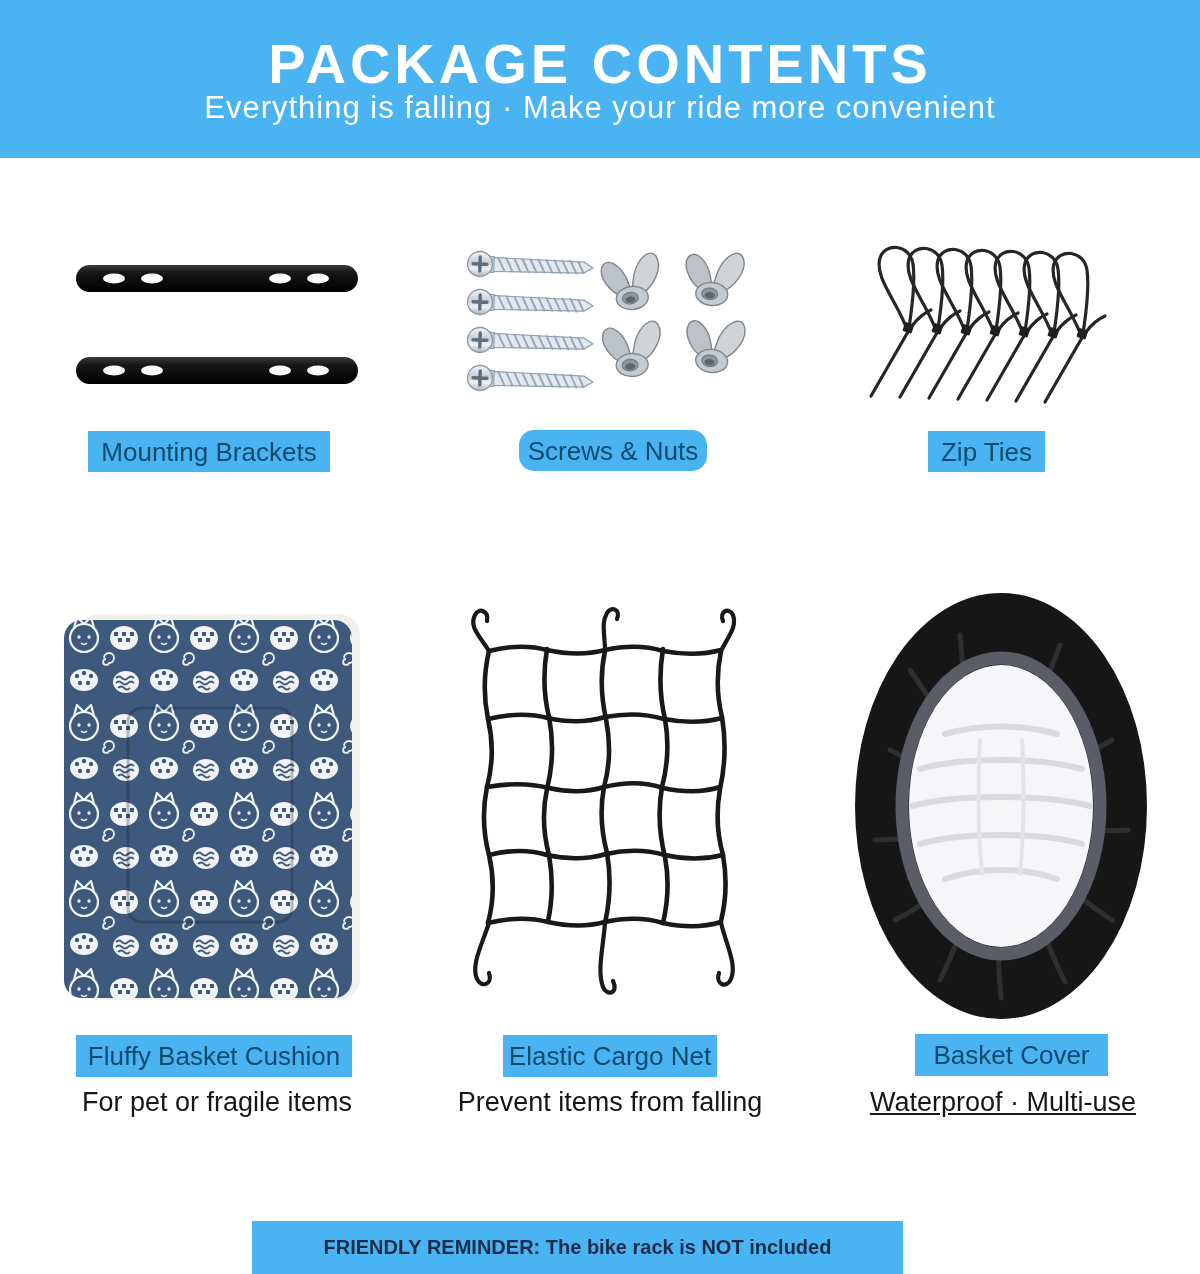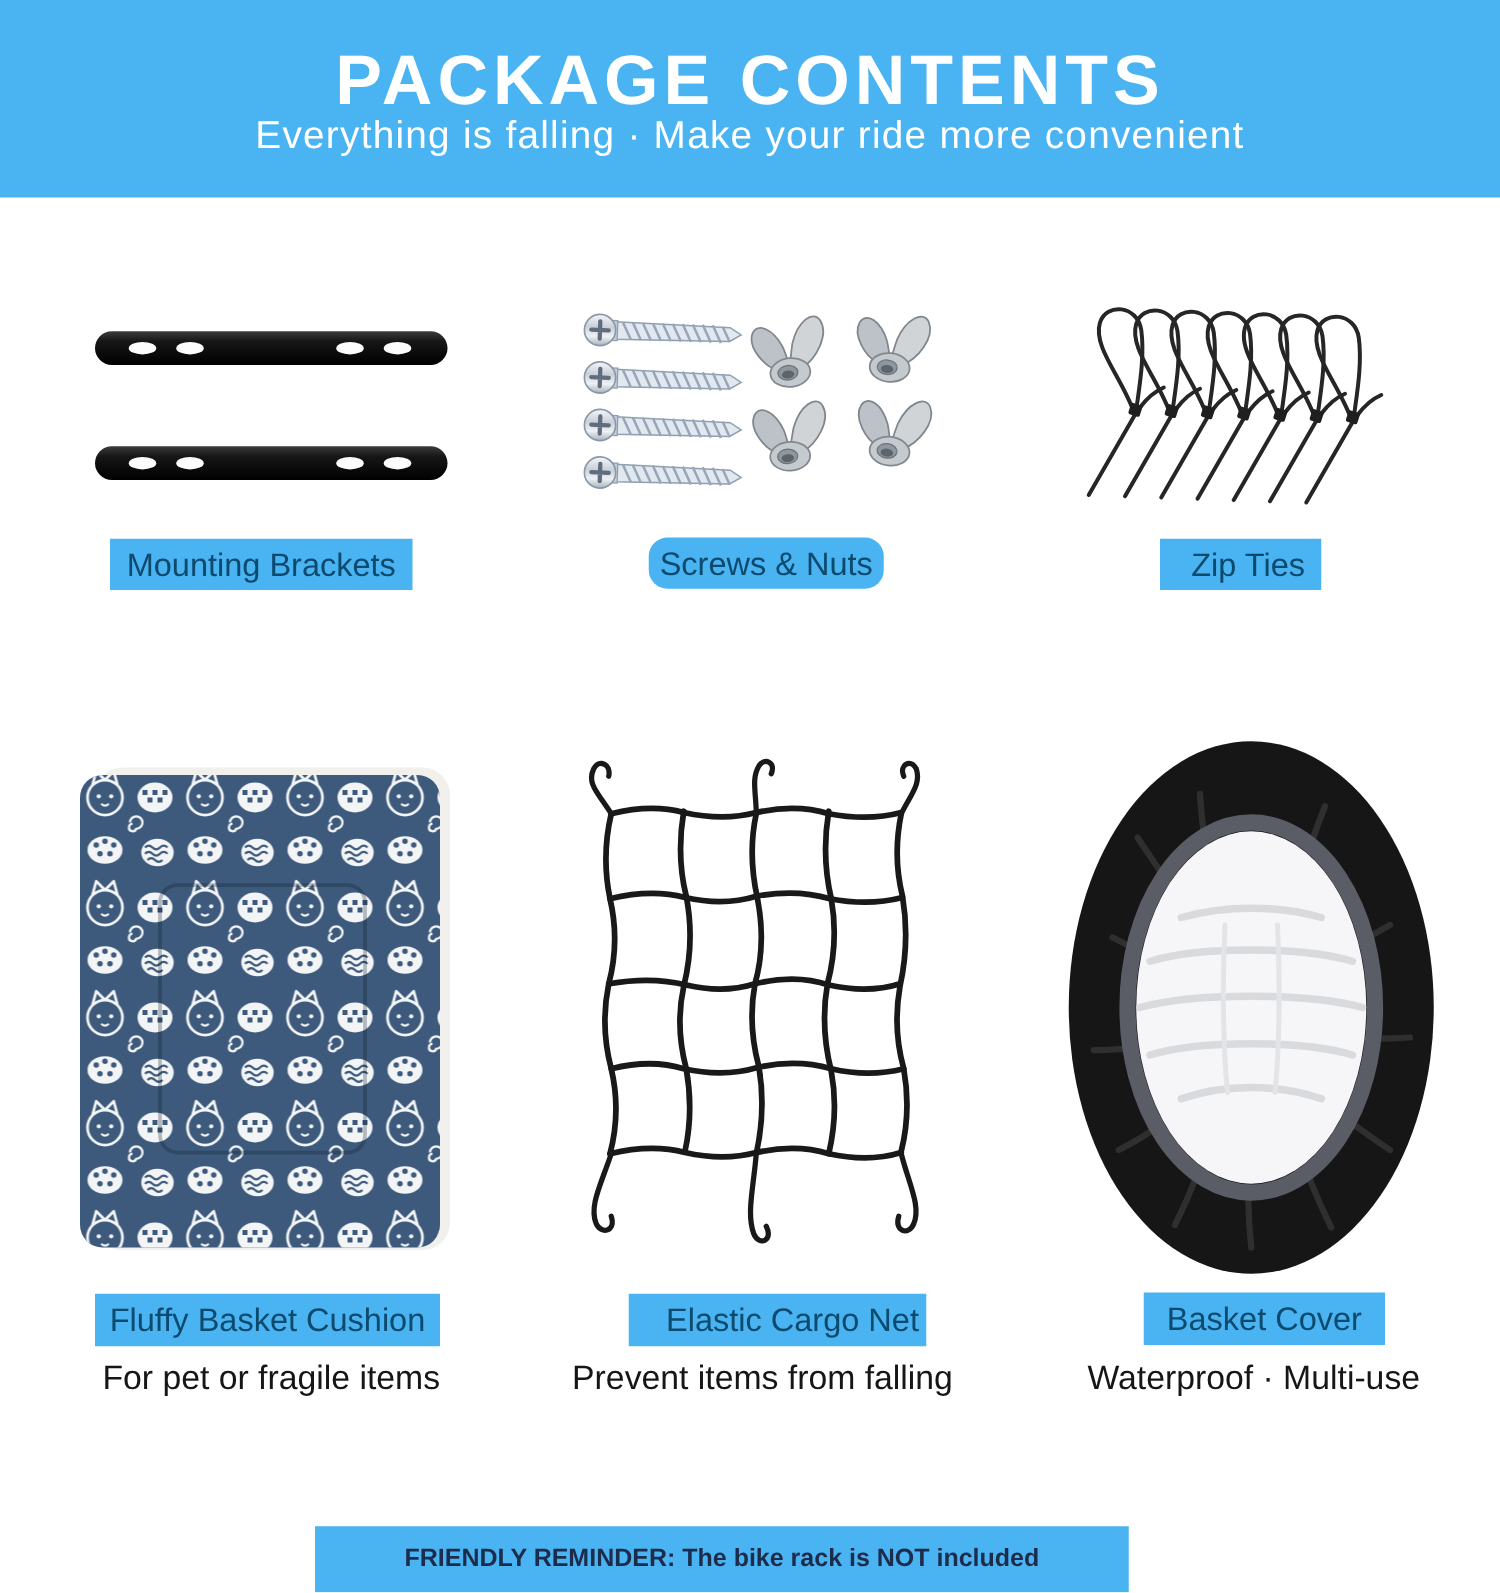--- a/index.html
+++ b/index.html
@@ -119,21 +119,21 @@
       <use href="#tie" transform="translate(58,2)"></use>
       <use href="#tie" transform="translate(87,3)"></use>
       <use href="#tie" transform="translate(116,4)"></use>
       <use href="#tie" transform="translate(145,5)"></use>
       <use href="#tie" transform="translate(174,6)"></use>
     </svg>
   </div>
 
   <div class="tag" style="left:88px;top:431px;width:242px;height:41px;">Mounting Brackets</div>
   <div class="tag" style="left:519px;top:430px;width:188px;height:41px;border-radius:15px;">Screws &amp; Nuts</div>
-  <div class="tag" style="left:928px;top:431px;width:117px;height:41px;padding-left:12px;">Zip Ties</div>
+  <div class="tag" style="left:928px;top:431px;width:117px;height:41px;">Zip Ties</div>
 
   <div class="photo" style="left:62px;top:612px;width:300px;height:392px;">
     <svg viewBox="0 0 300 392" width="300" height="392">
       <defs>
         <pattern id="catp" width="80" height="88" patternUnits="userSpaceOnUse">
 
           <circle cx="22" cy="26" r="14" fill="none" stroke="#f2f4f6" stroke-width="2.2"></circle>
           <path d="M12,16 L15,5 L22,12 M32,16 L29,5 L22,12" fill="none" stroke="#f2f4f6" stroke-width="2.2" stroke-linejoin="round"></path>
           <circle cx="17" cy="25" r="1.7" fill="#f2f4f6"></circle>
             <circle cx="27" cy="25" r="1.7" fill="#f2f4f6"></circle>
@@ -218,22 +218,22 @@
         <path d="M95,291 C130,279 172,279 207,291"></path>
       </g>
       <g fill="none" stroke="#e3e4e8" stroke-width="4" stroke-linecap="round">
         <path d="M130,152 C128,192 128,246 132,286"></path>
         <path d="M172,152 C174,192 174,246 170,286"></path>
       </g>
     </svg>
   </div>
 
   <div class="tag" style="left:76px;top:1035px;width:276px;height:42px;">Fluffy Basket Cushion</div>
-  <div class="tag" style="left:503px;top:1035px;width:214px;height:42px;padding-left:24px;">Elastic Cargo Net</div>
+  <div class="tag" style="left:503px;top:1035px;width:214px;height:42px;">Elastic Cargo Net</div>
   <div class="tag" style="left:915px;top:1034px;width:193px;height:42px;">Basket Cover</div>
 
   <div class="caption" style="left:435px;top:1088px;width:350px;">Prevent items from falling</div>
   <div class="caption" style="left:42px;top:1088px;width:350px;">For pet or fragile items</div>
-  <div class="caption" style="left:828px;top:1088px;width:350px;">Waterproof · Multi-use</div>
+  <div class="caption" style="left:828px;top:1088px;width:350px;text-decoration:underline;">Waterproof · Multi-use</div>
 
   <div class="reminder">FRIENDLY REMINDER: The bike rack is NOT included</div>
 
 </div>
 
 </body></html>

